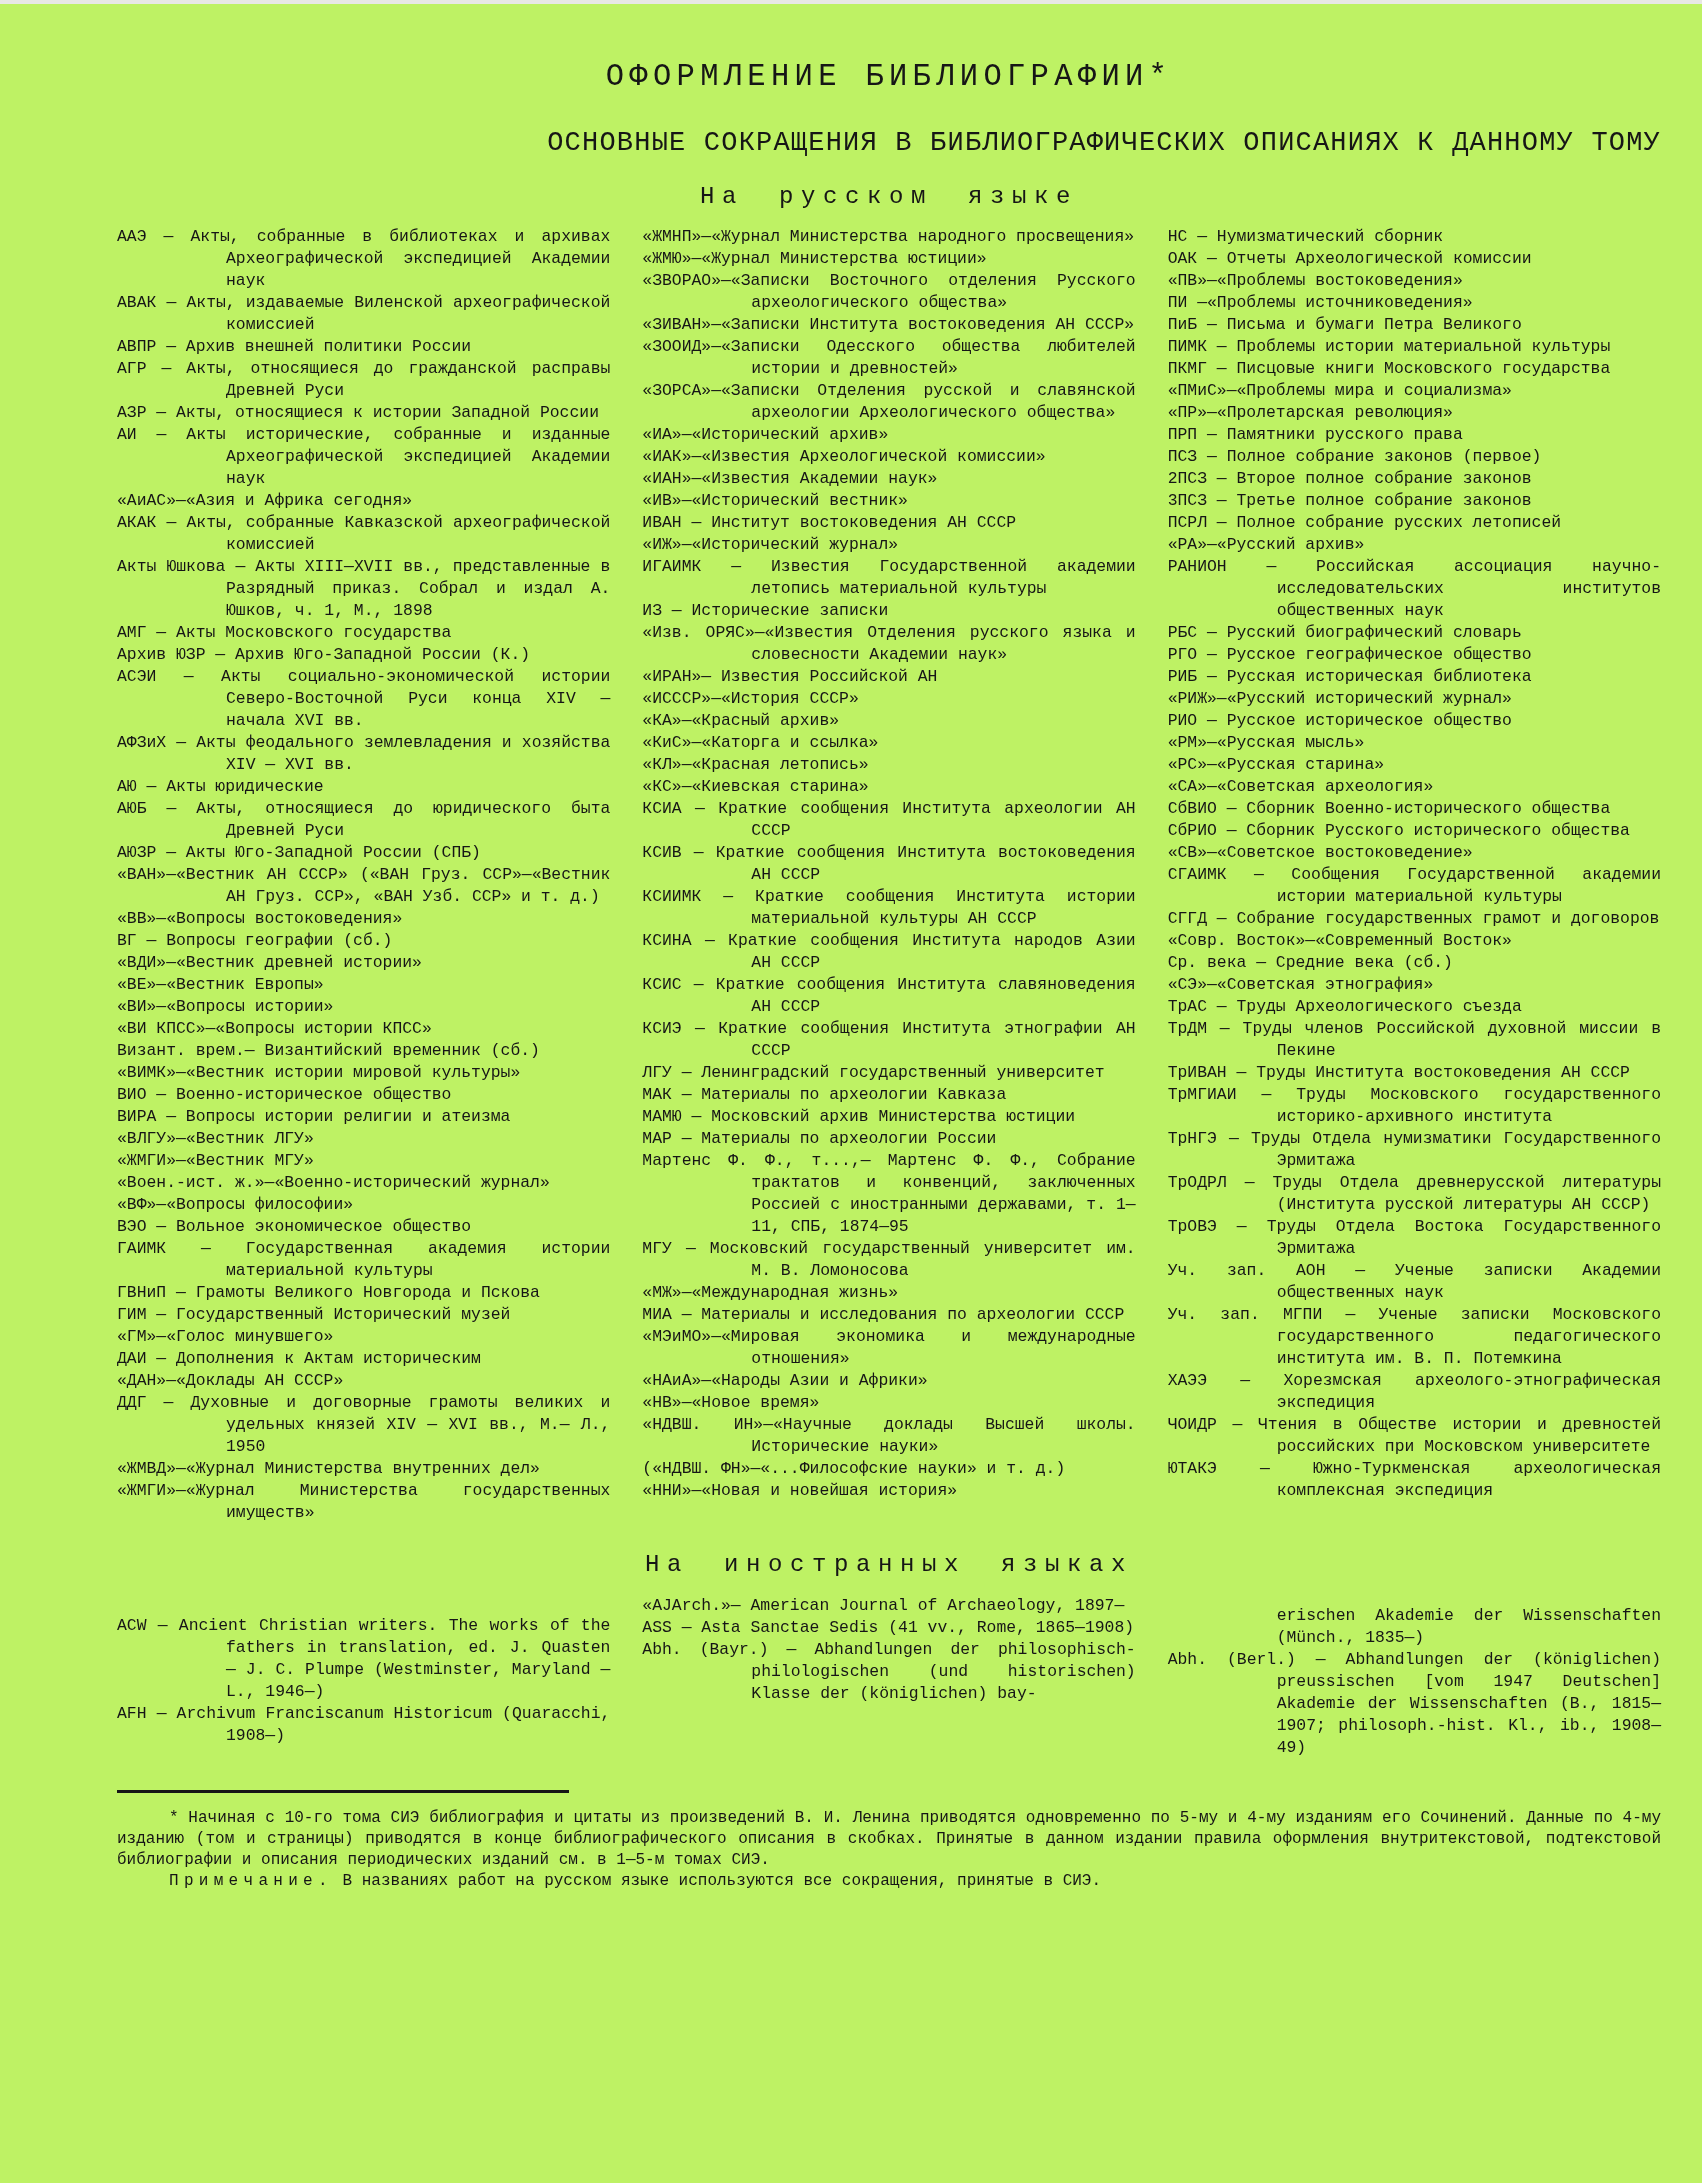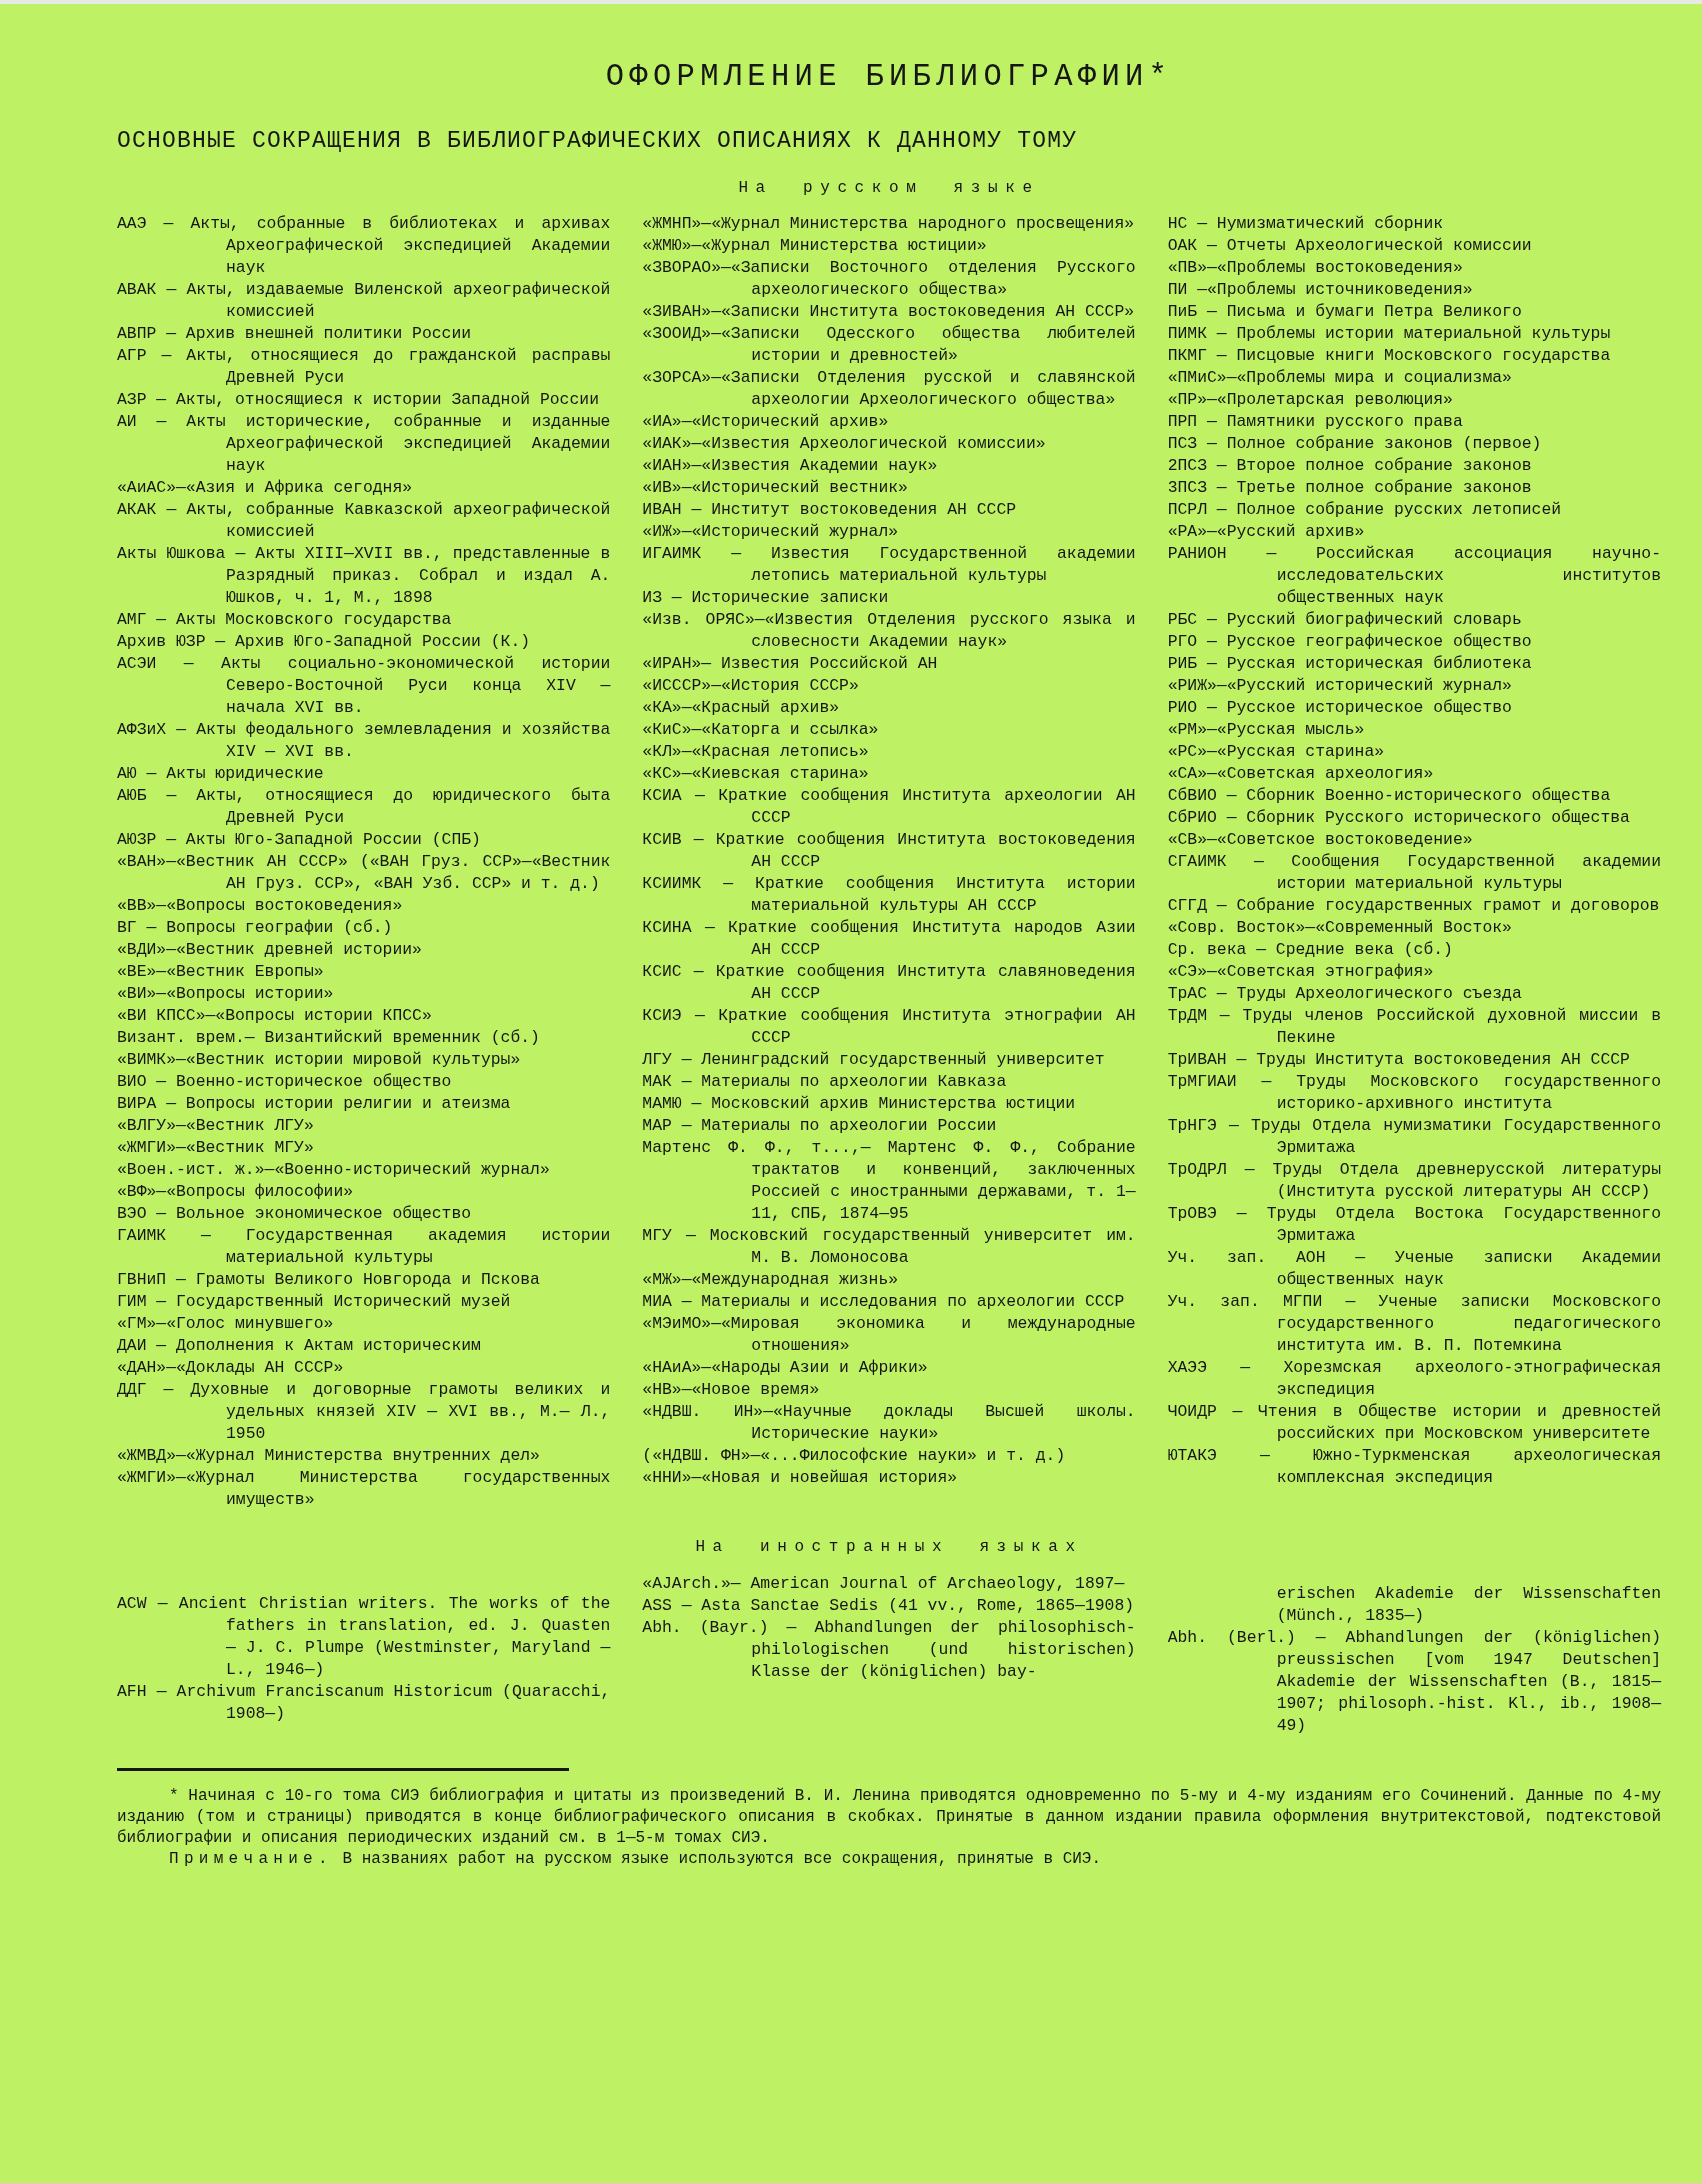--- a/index.html
+++ b/index.html
@@ -7,25 +7,25 @@
     position:relative; width:1702px; height:2183px; margin:4px auto;
     background:#bef264; color:#161616; overflow:hidden;
     font-family:Liberation Mono, monospace;
     box-sizing:border-box; padding:56px 41px 23.5px 117px;
   }
   .title {
     text-align:center; font-size:30.5px; letter-spacing:5.3px;
     margin:0 0 34px 0; font-weight:normal; white-space:nowrap;
   }
   .subtitle {
-    text-align:left; font-size:23px; letter-spacing:1.2px;
+    text-align:right; font-size:27px; letter-spacing:1.2px;
     margin:0 0 25px 0; font-weight:normal;
   }
   .sec-heading {
-    text-align:center; font-size:16px; letter-spacing:7.6px; word-spacing:13px;
+    text-align:center; font-size:24px; letter-spacing:7.6px; word-spacing:13px;
     margin:0 0 16.4px 0; font-weight:normal;
   }
   .sec-heading.foreign { margin-top:27px; }
   .columns { display:flex; gap:32px; align-items:flex-start; }
   .col { flex:1 1 0; min-width:0; }
   .entry {
     font-size:16.4px; line-height:22px;
     padding-left:109px; text-indent:-109px;
     text-align:justify;
   }

